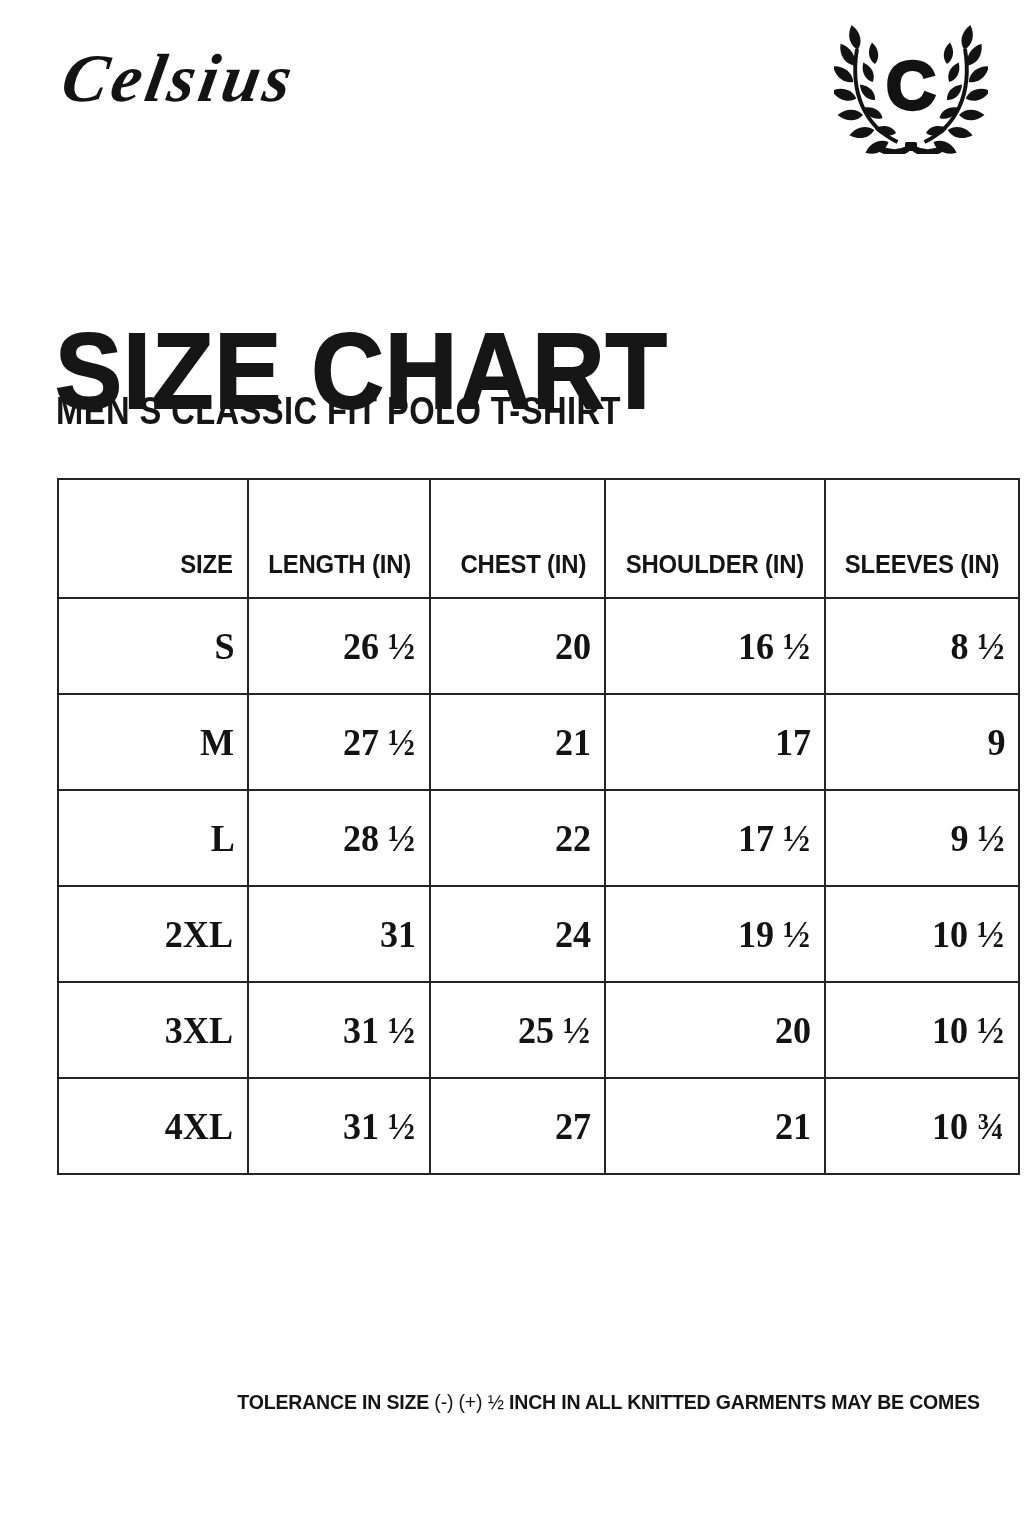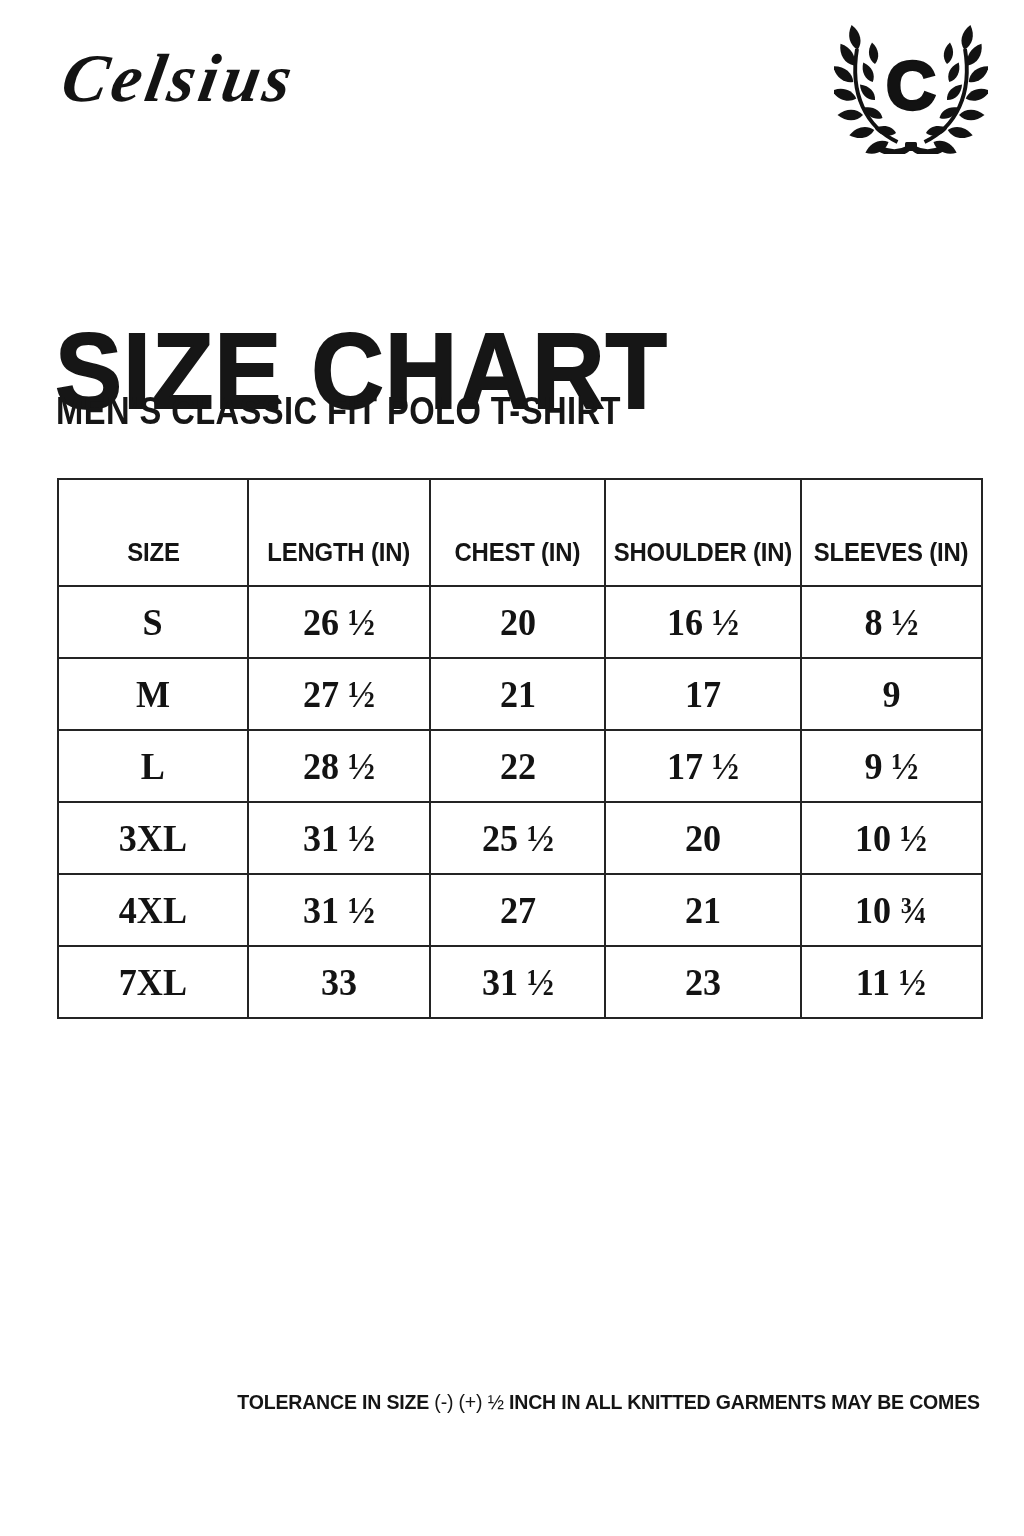--- a/index.html
+++ b/index.html
@@ -38,21 +38,21 @@
     white-space:nowrap; color:#161616;
   }
 
   
   table.size-table {
     position:absolute; left:57px; top:478px;
     border-collapse:collapse; table-layout:fixed;
     background:#ffffff;
   }
   table.size-table th, table.size-table td {
-    border:2px solid #242424; text-align:center; padding:0;
+    border:2px solid #242424; text-align:right; padding:12px;
   }
   table.size-table thead th { height:88px; vertical-align:bottom; padding-bottom:17px; }
   .th-text {
     display:inline-block; font-size:26px; font-weight:bold; letter-spacing:-0.2px;
     transform:scaleX(0.92); transform-origin:center bottom;
     white-space:nowrap; color:#151515;
   }
   table.size-table tbody td { height:70px; vertical-align:middle; }
   .td-text {
     display:inline-block;
@@ -145,40 +145,40 @@
           <td><span class="td-text">9</span></td>
         </tr>
         <tr>
           <td><span class="td-text">L</span></td>
           <td><span class="td-text">28 ½</span></td>
           <td><span class="td-text">22</span></td>
           <td><span class="td-text">17 ½</span></td>
           <td><span class="td-text">9 ½</span></td>
         </tr>
         <tr>
+          <td><span class="td-text">2XL</span></td>
+          <td><span class="td-text">31</span></td>
+          <td><span class="td-text">24</span></td>
+          <td><span class="td-text">19 ½</span></td>
+          <td><span class="td-text">10 ½</span></td>
+        </tr>
+        <tr>
           <td><span class="td-text">3XL</span></td>
           <td><span class="td-text">31 ½</span></td>
           <td><span class="td-text">25 ½</span></td>
           <td><span class="td-text">20</span></td>
           <td><span class="td-text">10 ½</span></td>
         </tr>
         <tr>
           <td><span class="td-text">4XL</span></td>
           <td><span class="td-text">31 ½</span></td>
           <td><span class="td-text">27</span></td>
           <td><span class="td-text">21</span></td>
           <td><span class="td-text">10 ¾</span></td>
         </tr>
-        <tr>
-          <td><span class="td-text">7XL</span></td>
-          <td><span class="td-text">33</span></td>
-          <td><span class="td-text">31 ½</span></td>
-          <td><span class="td-text">23</span></td>
-          <td><span class="td-text">11 ½</span></td>
-        </tr>
       </tbody>
   </table>
 
   <p class="note">
     <span>TOLERANCE IN SIZE</span>
     <span class="note-light">(-) (+) ½</span>
     <span>INCH IN ALL KNITTED GARMENTS MAY BE COMES</span>
   </p>
 
 </div>

